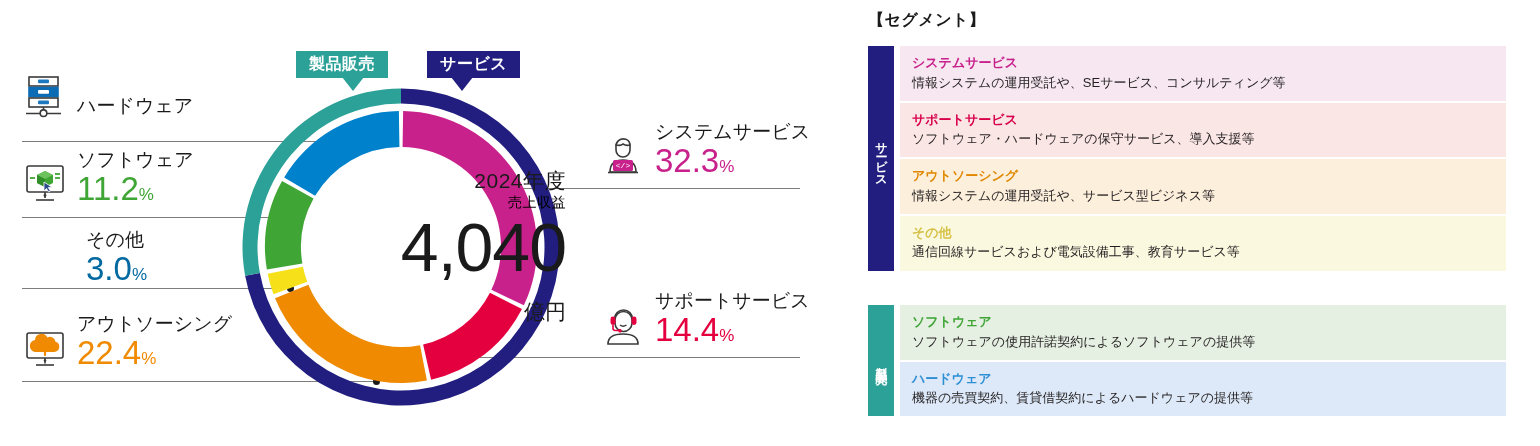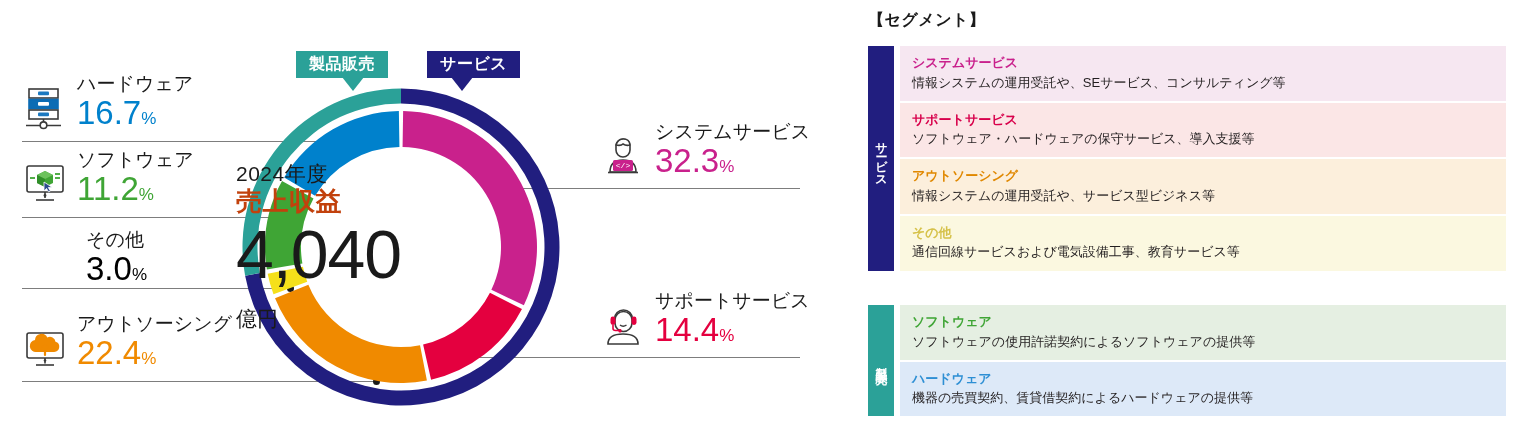--- a/index.html
+++ b/index.html
@@ -12,25 +12,25 @@
   #root { position: relative; width: 1540px; height: 446px; }
 
   
   #chart-area { position: absolute; left: 0; top: 0; width: 860px; height: 446px; }
 
   .donut-wrap { position: absolute; left: 236px; top: 82px; width: 330px; height: 330px; }
   .donut-wrap svg { display: block; }
 
   .center-text {
     position: absolute; left: 0; top: 0; width: 330px; height: 330px;
-    display: flex; flex-direction: column; align-items: flex-start; justify-content: center;
+    display: flex; flex-direction: column; align-items: flex-end; justify-content: center;
     pointer-events: none;
   }
   .ct-line1 { font-size: 21px; color: #1a1a1a; letter-spacing: .5px; line-height: 1.22; font-weight: 400;}
-  .ct-line2 { font-size: 26px; color: #c2410c; letter-spacing: .5px; line-height: 1.22; font-weight: 700;}
+  .ct-line2 { font-size: 14px; color: #000000; letter-spacing: .5px; line-height: 1.22; font-weight: 400;}
   .ct-value { font-size: 68px; color: #1a1a1a; line-height: 1.0; letter-spacing: -1px; margin-top: 2px; font-weight: 400;}
   .ct-unit  { font-size: 21px; color: #1a1a1a; margin-top: 17px; font-weight: 400;}
 
   
   .badge {
     position: absolute; height: 27px; padding: 0 13px;
     display: flex; align-items: center; justify-content: center;
     color: #fff; font-size: 16px; font-weight: bold; letter-spacing: .5px;
   }
   .badge .tail {
@@ -142,21 +142,20 @@
             <rect x="16" y="7.6" width="11" height="3.6" rx="1" fill="#1C79C0"></rect>
             <rect x="16" y="18.1" width="11" height="3.6" rx="1" fill="#fff"></rect>
             <rect x="16" y="28.6" width="11" height="3.6" rx="1" fill="#1C79C0"></rect>
             <line x1="21.5" y1="35" x2="21.5" y2="38.5" stroke="#3a3a3a" stroke-width="1.6"></line>
             <line x1="4" y1="41.5" x2="39" y2="41.5" stroke="#3a3a3a" stroke-width="1.6"></line>
             <circle cx="21.5" cy="41.2" r="3.3" fill="#fff" stroke="#3a3a3a" stroke-width="1.6"></circle>
           </svg>
         </span>
         <span class="lbl-txt">
           <span class="lbl-name">ハードウェア</span>
-          <span class="lbl-val" style="color:#0081CC;"><span>16.7</span><span class="pct">%</span></span>
         </span>
       </div>
     </div>
 
     <div class="lbl" style="left:22px; top:148px;">
       <div class="lbl-inner" style="left:0; top:0;">
         <span class="lbl-ico">
           <svg viewBox="0 0 46 46" width="46" height="46">
             <rect x="5" y="6" width="36" height="26" rx="2" fill="#fff" stroke="#3a3a3a" stroke-width="1.6"></rect>
             <line x1="23" y1="32" x2="23" y2="38" stroke="#3a3a3a" stroke-width="1.6"></line>
@@ -175,21 +174,21 @@
           <span class="lbl-name">ソフトウェア</span>
           <span class="lbl-val" style="color:#3FA535;"><span>11.2</span><span class="pct">%</span></span>
         </span>
       </div>
     </div>
 
     <div class="lbl" style="left:86px; top:228px;">
       <div class="lbl-inner" style="left:0; top:0;">
         <span class="lbl-txt">
           <span class="lbl-name">その他</span>
-          <span class="lbl-val" style="color:#000000;"><span>3.0</span><span class="pct">%</span></span>
+          <span class="lbl-val" style="color:#0369a1;"><span>3.0</span><span class="pct">%</span></span>
         </span>
       </div>
     </div>
 
     <div class="lbl" style="left:22px; top:312px;">
       <div class="lbl-inner" style="left:0; top:0;">
         <span class="lbl-ico">
           <svg viewBox="0 0 46 46" width="46" height="46">
             <rect x="5" y="9" width="36" height="25" rx="2" fill="#fff" stroke="#3a3a3a" stroke-width="1.6"></rect>
             <line x1="23" y1="34" x2="23" y2="39.5" stroke="#3a3a3a" stroke-width="1.6"></line>

